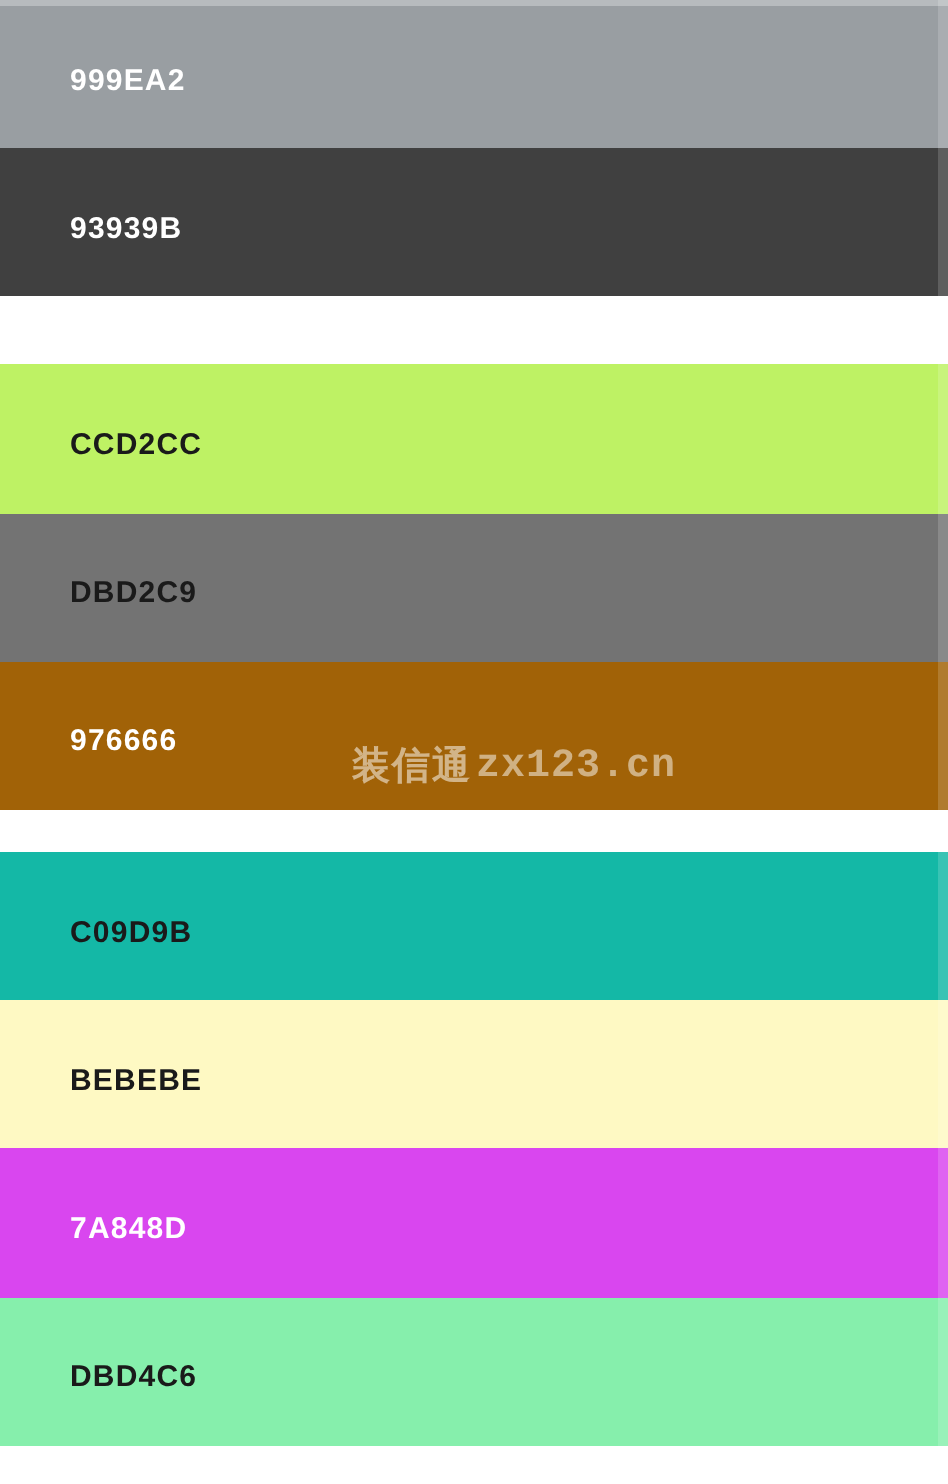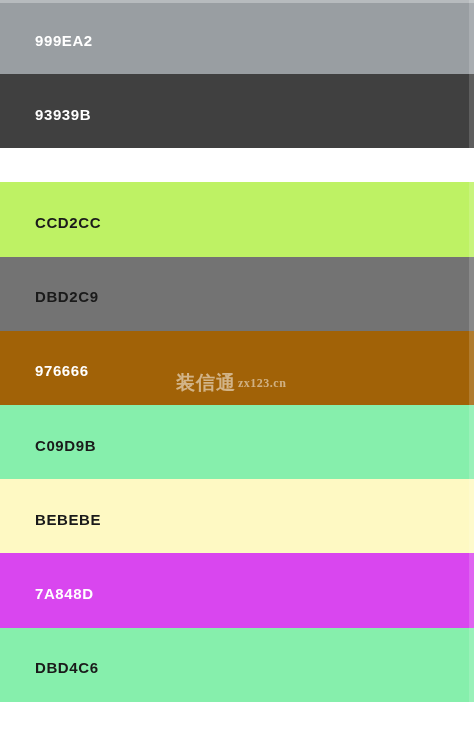--- a/index.html
+++ b/index.html
@@ -67,22 +67,22 @@
     white-space: nowrap;
   }
   #watermark .wm-cjk {
     font-family: "DejaVu Sans", sans-serif;
     font-size: 19px;
     font-weight: bold;
     color: rgba(255,255,255,0.52);
     letter-spacing: 1px;
   }
   #watermark .wm-domain {
-    font-family: Liberation Serif, serif;
-    font-size: 12px;
+    font-family: Liberation Mono, monospace;
+    font-size: 20px;
     font-weight: bold;
     color: rgba(255,255,255,0.50);
     letter-spacing: 0.5px;
   }
 </style>
 </head>
 <body>
 
 <div id="palette">
 
@@ -95,21 +95,21 @@
       </div>
       <div class="swatch" style="background: #bef264; margin-top: 34px;">
         <span class="swatch-label label-dark">CCD2CC</span>
       </div>
       <div class="swatch" style="background: #737373;">
         <span class="swatch-label label-dark">DBD2C9</span>
       </div>
       <div class="swatch" style="background: #a16207;">
         <span class="swatch-label label-light">976666</span>
       </div>
-      <div class="swatch" style="background: #86efac;">
+      <div class="swatch" style="background: #14b8a6; margin-top: 21px;">
         <span class="swatch-label label-dark">C09D9B</span>
       </div>
       <div class="swatch" style="background: #fef9c3;">
         <span class="swatch-label label-dark">BEBEBE</span>
       </div>
       <div class="swatch" style="background: #d946ef;">
         <span class="swatch-label label-light">7A848D</span>
       </div>
       <div class="swatch" style="background: #86efac;">
         <span class="swatch-label label-dark">DBD4C6</span>

